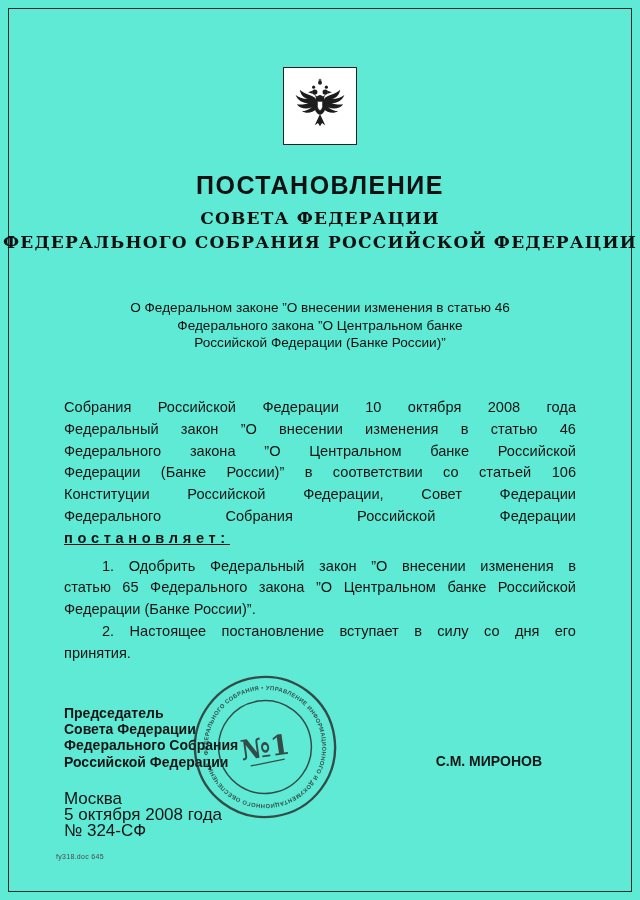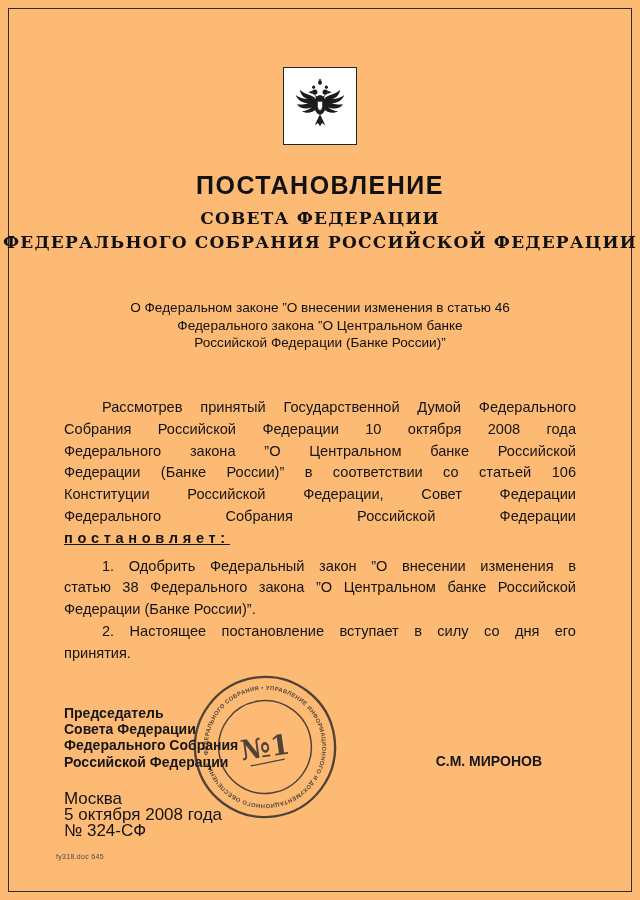--- a/index.html
+++ b/index.html
@@ -1,18 +1,18 @@
 <!DOCTYPE html>
 <html><head>
 <meta charset="utf-8">
 <style>
   * { margin:0; padding:0; box-sizing:border-box; }
   html,body { background:#ffffff; }
   .page {
-    position:relative; width:640px; height:900px; background:#fdba74;
+    position:relative; width:640px; height:900px; background:#5eead4;
     font-family:"Liberation Sans", sans-serif; color:#161616; overflow:hidden;
   }
   .page-border { position:absolute; inset:8px; border:1.6px solid #2c2c2c; pointer-events:none; }
 
   .emblem-box {
     position:absolute; top:67px; left:50%; transform:translateX(-50%);
     width:74px; height:78px; border:1.6px solid #222;
     display:flex; align-items:center; justify-content:center; background:#fff;
   }
 
@@ -109,30 +109,30 @@
   <div class="org-line org-line1">СОВЕТА ФЕДЕРАЦИИ</div>
   <div class="org-line org-line2">ФЕДЕРАЛЬНОГО СОБРАНИЯ РОССИЙСКОЙ ФЕДЕРАЦИИ</div>
 
   <div class="subject">
     <div>О Федеральном законе ”О внесении изменения в статью 46</div>
     <div>Федерального закона ”О Центральном банке</div>
     <div>Российской Федерации (Банке России)”</div>
   </div>
 
   <div class="body-block">
-    <div class="jline indent">Рассмотрев принятый Государственной Думой Федерального</div>
     <div class="jline">Собрания Российской Федерации 10 октября 2008 года</div>
+    <div class="jline">Федеральный закон ”О внесении изменения в статью 46</div>
     <div class="jline">Федерального закона ”О Центральном банке Российской</div>
     <div class="jline">Федерации (Банке России)” в соответствии со статьей 106</div>
     <div class="jline">Конституции Российской Федерации, Совет Федерации</div>
     <div class="jline">Федерального Собрания Российской Федерации</div>
     <div class="resolve">постановляет:</div>
 
     <div class="jline indent gap-top">1. Одобрить Федеральный закон ”О внесении изменения в</div>
-    <div class="jline">статью 38 Федерального закона ”О Центральном банке Российской</div>
+    <div class="jline">статью 65 Федерального закона ”О Центральном банке Российской</div>
     <div class="jline last">Федерации (Банке России)”.</div>
 
     <div class="jline indent">2. Настоящее постановление вступает в силу со дня его</div>
     <div class="jline last">принятия.</div>
   </div>
 
   <div class="sig-row">
     <div class="sig-left">
       <div>Председатель</div>
       <div>Совета Федерации</div>

